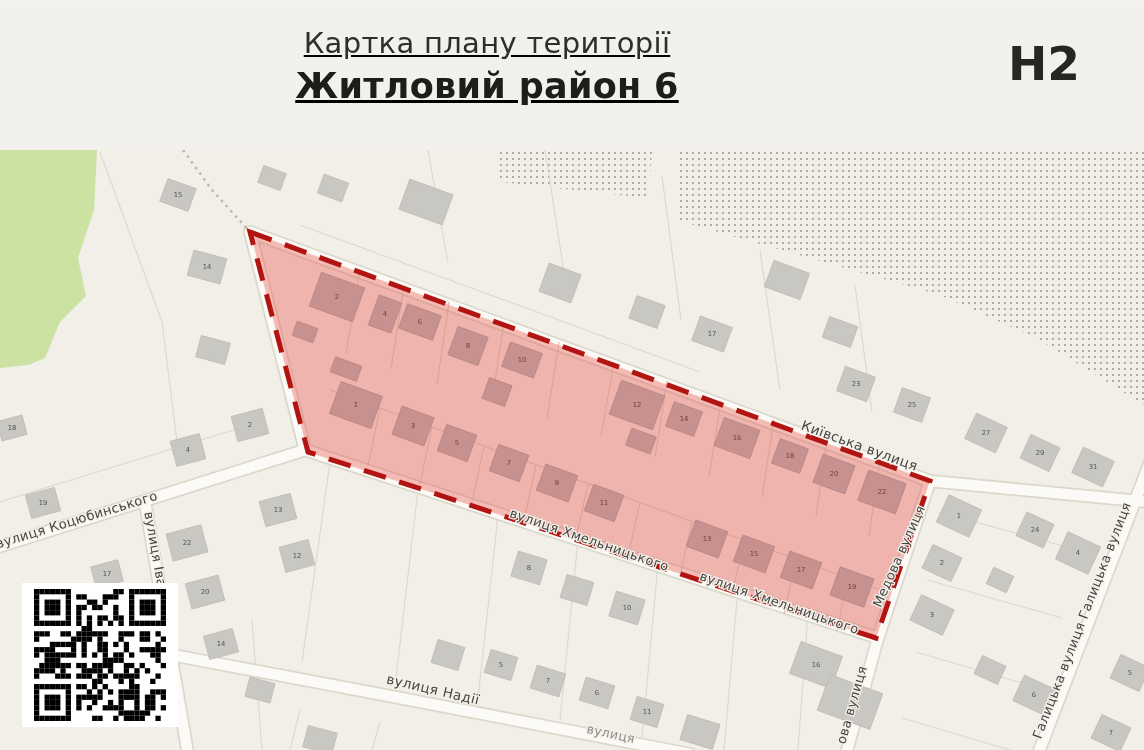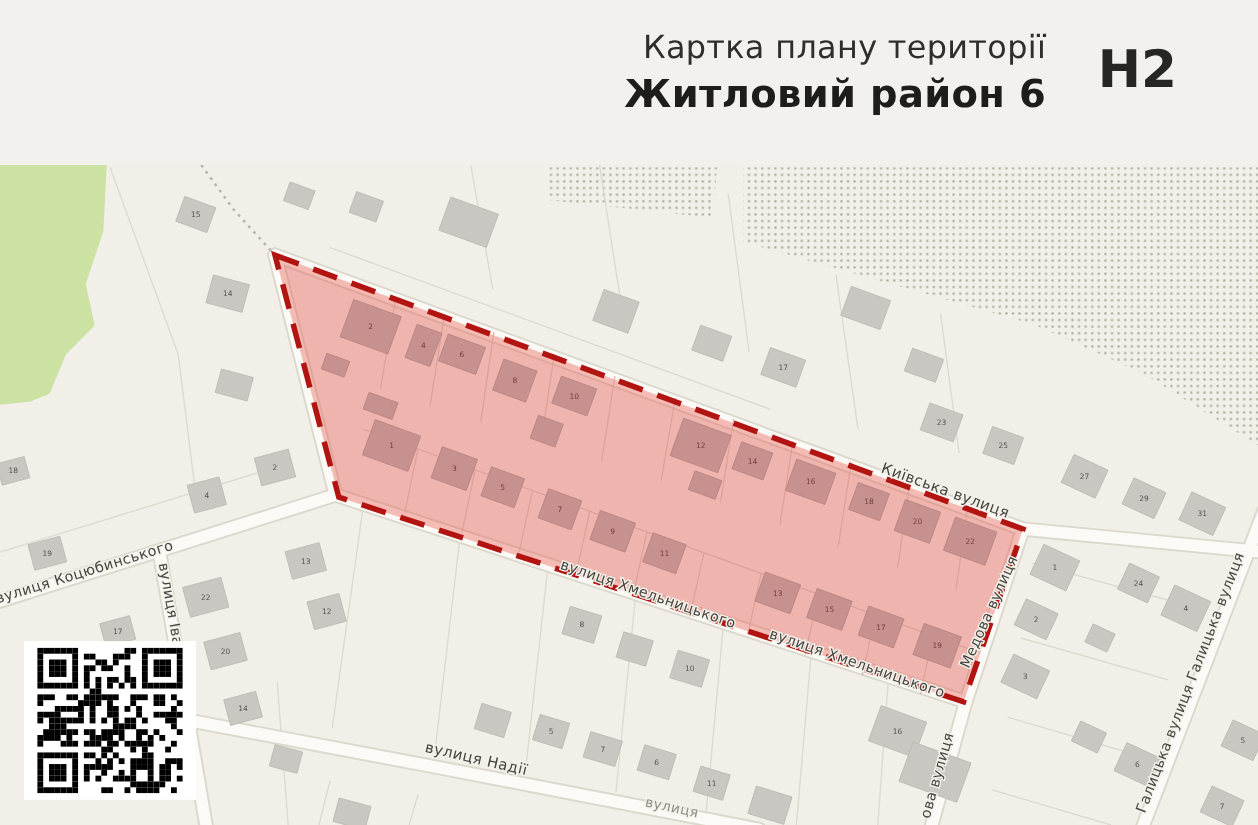--- a/index.html
+++ b/index.html
@@ -1,23 +1,23 @@
 <!DOCTYPE html>
 <html><head>
 <meta charset="utf-8">
 <style>
   html,body{margin:0;padding:0;background:#e8e7e2;}
   .page{position:relative;width:1144px;height:750px;overflow:hidden;
         font-family:"DejaVu Sans","Liberation Sans",sans-serif;
         background:linear-gradient(180deg,#f2f1ed 0%,#efeee9 100%);}
   header{position:absolute;left:0;top:0;width:100%;height:150px;}
-  .titles{position:absolute;left:1px;top:0;width:950px;text-align:right;}
+  .titles{position:absolute;left:12px;top:0;width:950px;text-align:center;text-decoration:underline;}
   .subtitle{margin-top:26px;font-size:29px;color:#2f2e2b;letter-spacing:.3px;}
   .title{margin-top:6px;font-size:35px;font-weight:bold;color:#1d1d1b;letter-spacing:.3px;}
-  .code{position:absolute;right:74px;top:36px;font-size:47px;font-weight:bold;color:#262624;}
+  .code{position:absolute;right:64px;top:36px;font-size:47px;font-weight:bold;color:#262624;}
   .map{position:absolute;left:0;top:150px;width:1144px;height:600px;background:#f1efe8;}
   .map svg{display:block;}
   #qr{position:absolute;left:22px;top:433px;background:#ffffff;}
   text{font-family:"DejaVu Sans","Liberation Sans",sans-serif;}
 </style>
 </head>
 <body>
 
 <div class="page">
   <header>

